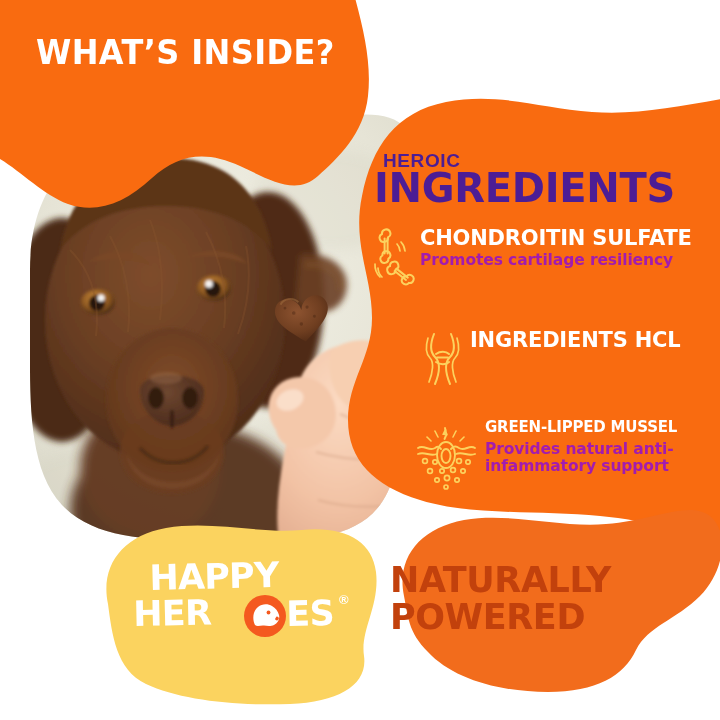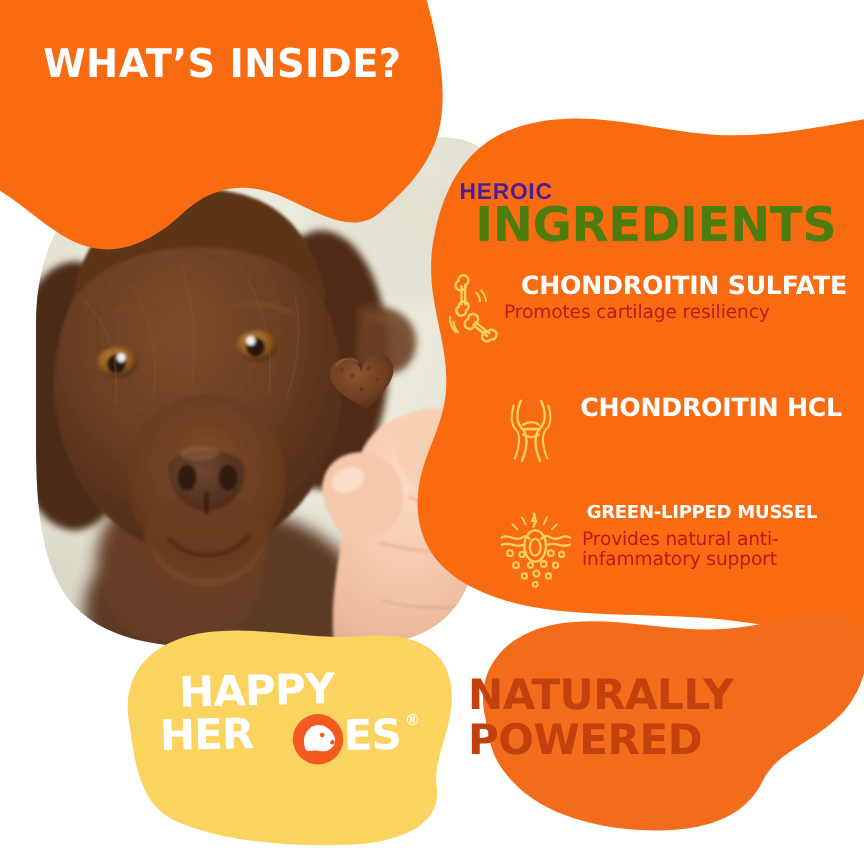--- a/index.html
+++ b/index.html
@@ -21,38 +21,37 @@
     transform:scaleX(0.97);transform-origin:left center;
   }
 
   
   .heroic{
     position:absolute;left:383px;top:151px;
     font-size:19px;font-weight:bold;color:#4c1d95;
     letter-spacing:0.6px;line-height:1;
   }
   .ingredients{
-    position:absolute;left:396px;top:168px;
-    font-size:40px;font-weight:bold;color:#4d7c0f;
+    position:absolute;left:374px;top:168px;
+    font-size:40px;font-weight:bold;color:#4c1d95;
     letter-spacing:-0.3px;line-height:1;
     font-family:"DejaVu Sans","Liberation Sans",sans-serif;
     transform:scaleX(1.0);transform-origin:left top;
   }
 
   .ing{position:absolute;}
   .ing .icon{position:absolute;left:0;top:0;}
   .ing .txt{position:absolute;}
   .ing .name{
     color:#ffffff;font-weight:bold;line-height:1.04;
     font-size:21px;letter-spacing:-0.2px;
     font-family:"DejaVu Sans","Liberation Sans",sans-serif;
-    text-align:center;
   }
   .ing .desc{
-    color:#b91c1c;font-weight:normal;line-height:1.12;
+    color:#a21caf;font-weight:bold;line-height:1.12;
     font-size:15.5px;letter-spacing:-0.1px;margin-top:2px;
     font-family:"DejaVu Sans","Liberation Sans",sans-serif;
   }
 
   #ing-0{left:370px;top:228px;}
   #ing-0 .txt{left:50px;top:0px;width:300px;}
   #ing-1{left:420px;top:330px;}
   #ing-1 .txt{left:50px;top:0px;width:245px;}
   #ing-2{left:415px;top:424px;}
   #ing-2 .txt{left:70px;top:-4px;width:200px;}
@@ -341,21 +340,21 @@
             <path d="M31 4 C 35 14, 35 22, 30 27 C 25 32, 25 42, 30 54"></path>
             <path d="M8 8 C 5 18, 6 24, 10 28 C 14 32, 13 42, 9 52" stroke-width="1.7"></path>
             <path d="M37 8 C 40 18, 39 24, 35 28 C 31 32, 32 42, 36 52" stroke-width="1.7"></path>
             <path d="M16 24 C 20 21, 26 21, 29 24"></path>
             <path d="M16 32 C 20 35, 26 35, 29 32"></path>
             <path d="M17 27.5 L28 27.5"></path>
           </g>
         </svg>
       </span>
       <div class="txt">
-        <div class="name">CHONDROITIN HCL</div>
+        <div class="name">INGREDIENTS HCL</div>
       </div>
     </div>
 
     <div class="ing" id="ing-2">
       <span class="icon">
         <svg width="62" height="66" viewBox="0 0 62 66" xmlns="http://www.w3.org/2000/svg">
           <g fill="none" stroke="#FCD25E" stroke-width="1.9" stroke-linecap="round">
 
             <path d="M30 4 L31.5 11"></path>
             <path d="M20 7 L23 13" stroke-width="1.6"></path>

